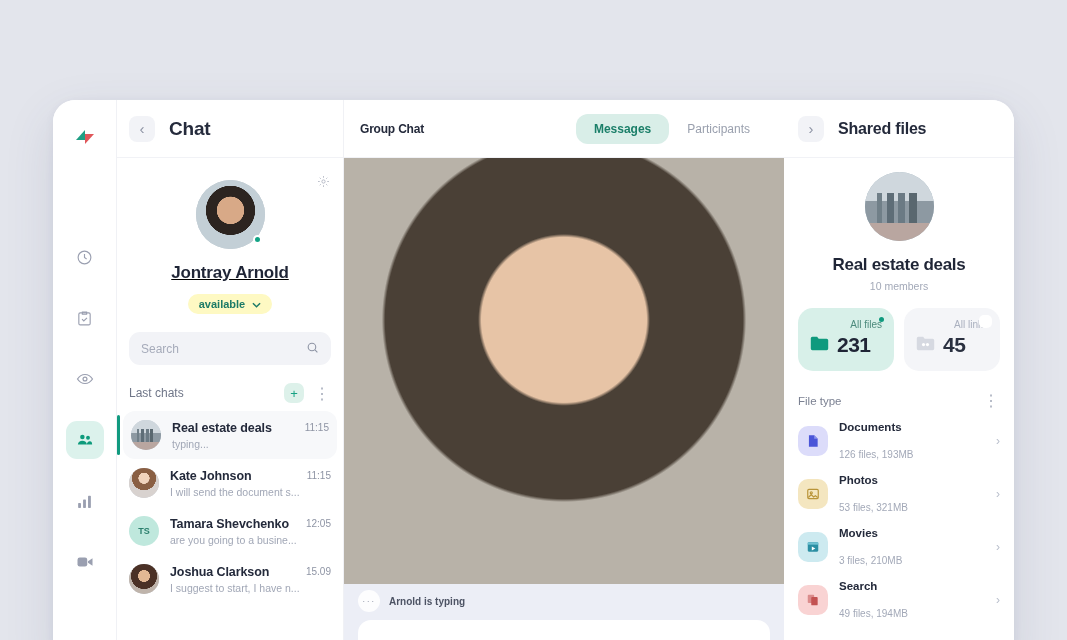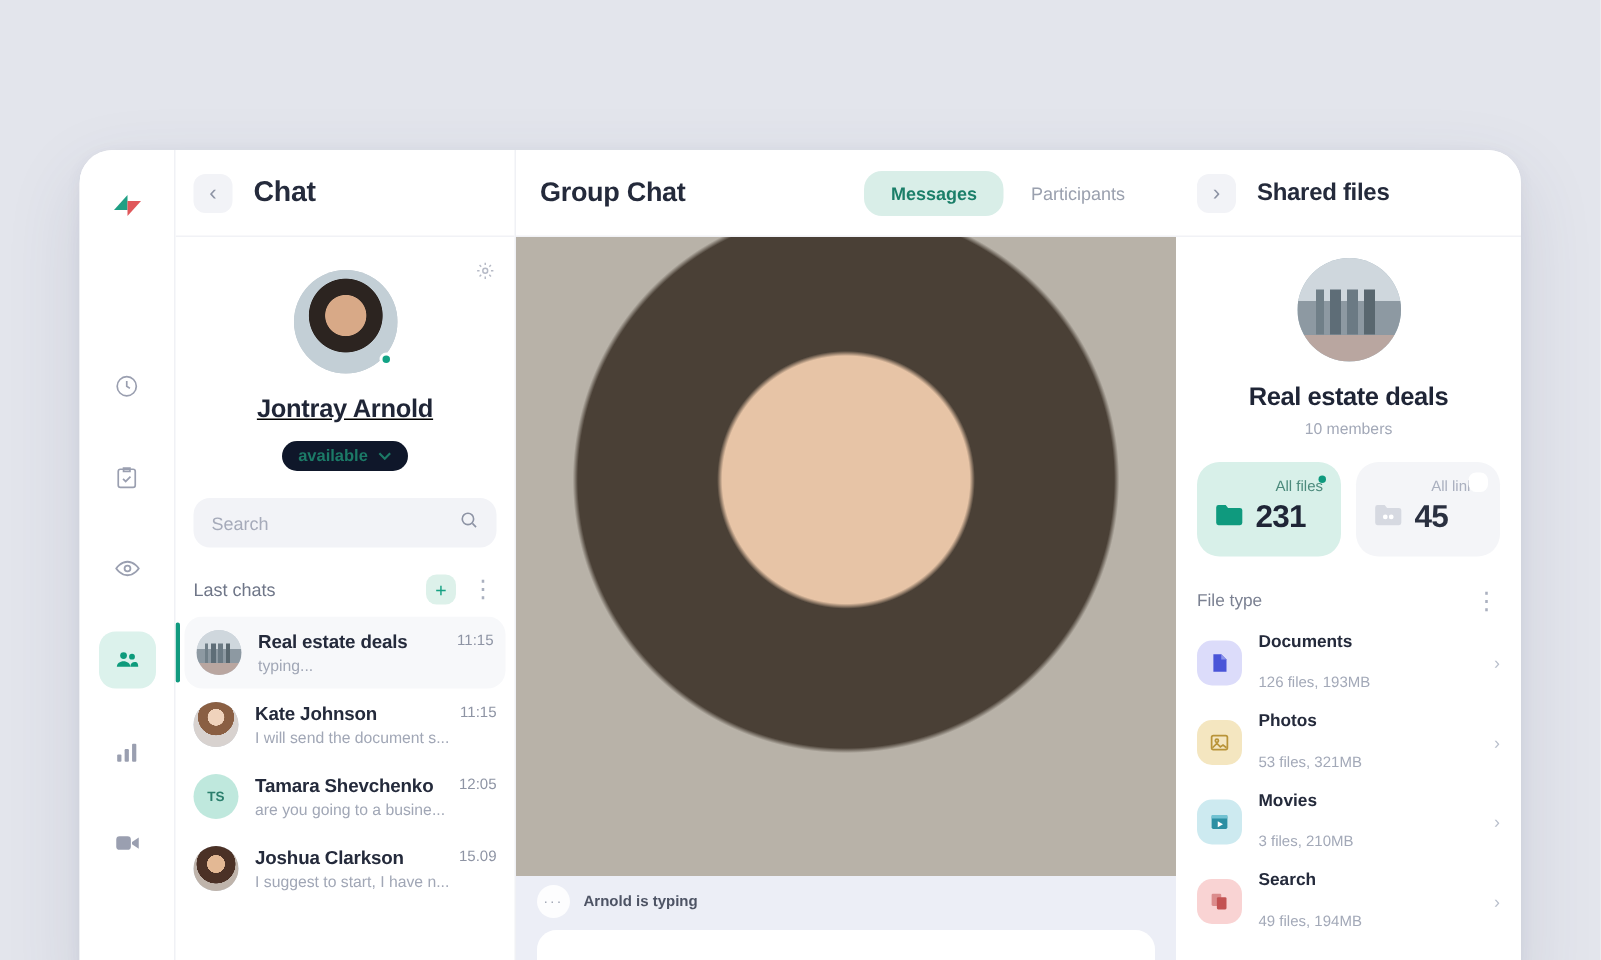--- a/index.html
+++ b/index.html
@@ -127,21 +127,21 @@
     font-size: 17px;
     font-weight: 700;
     color: #1f2536;
     letter-spacing: -0.2px;
   }
   #status-pill {
     margin: 11px auto 0 auto;
     display: inline-flex;
     align-items: center;
     gap: 7px;
-    background: #0f172a;
+    background: #fef9c3;
     color: #1c7a67;
     border-radius: 12px;
     padding: 4px 11px;
     font-size: 11px;
     font-weight: 600;
     cursor: pointer;
   }
   #search-box {
     margin: 18px 12px 0 12px;
     height: 33px;
@@ -250,21 +250,21 @@
     height: 58px;
     background: #ffffff;
     display: flex;
     align-items: center;
     padding: 0 16px;
     flex: 0 0 58px;
     z-index: 3;
     border-bottom: 1px solid #f1f2f6;
   }
   #conv-title {
-    font-size: 18px;
+    font-size: 12px;
     font-weight: 700;
     color: #242a3b;
     flex: 1;
     letter-spacing: -0.2px;
   }
   .seg-tab {
     font-size: 12px;
     padding: 8px 18px;
     border-radius: 12px;
     color: #9aa0ae;

